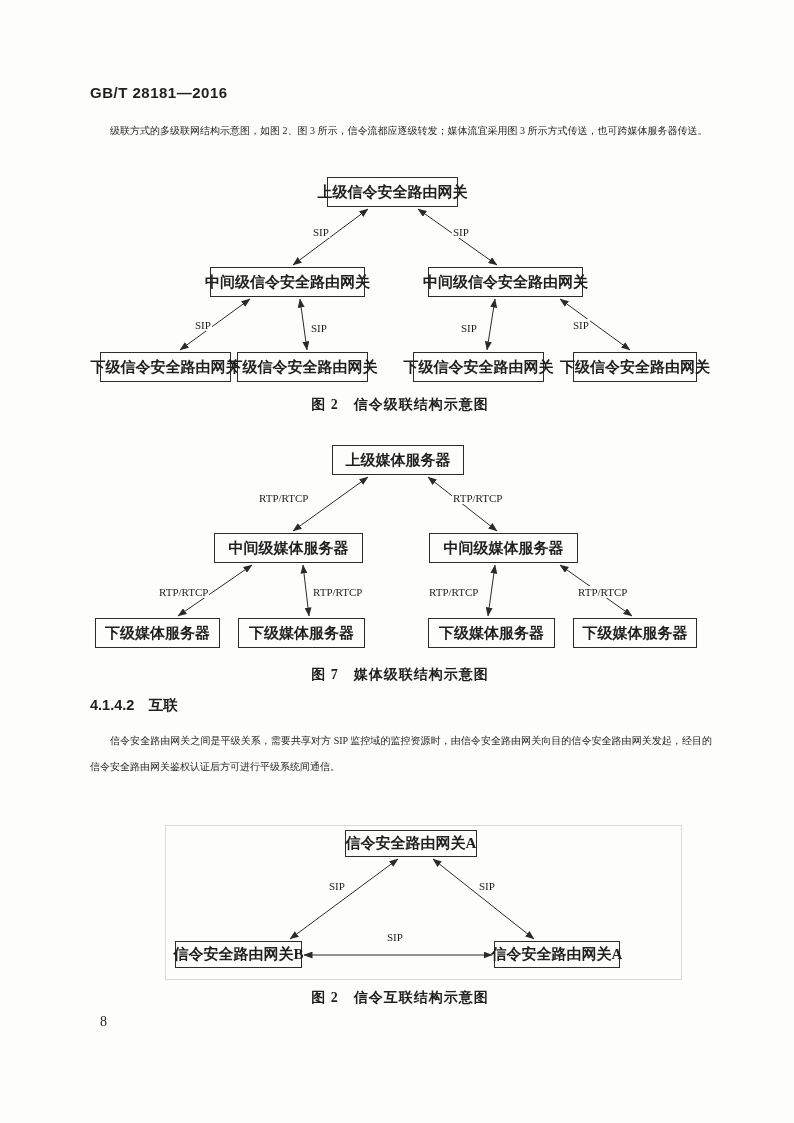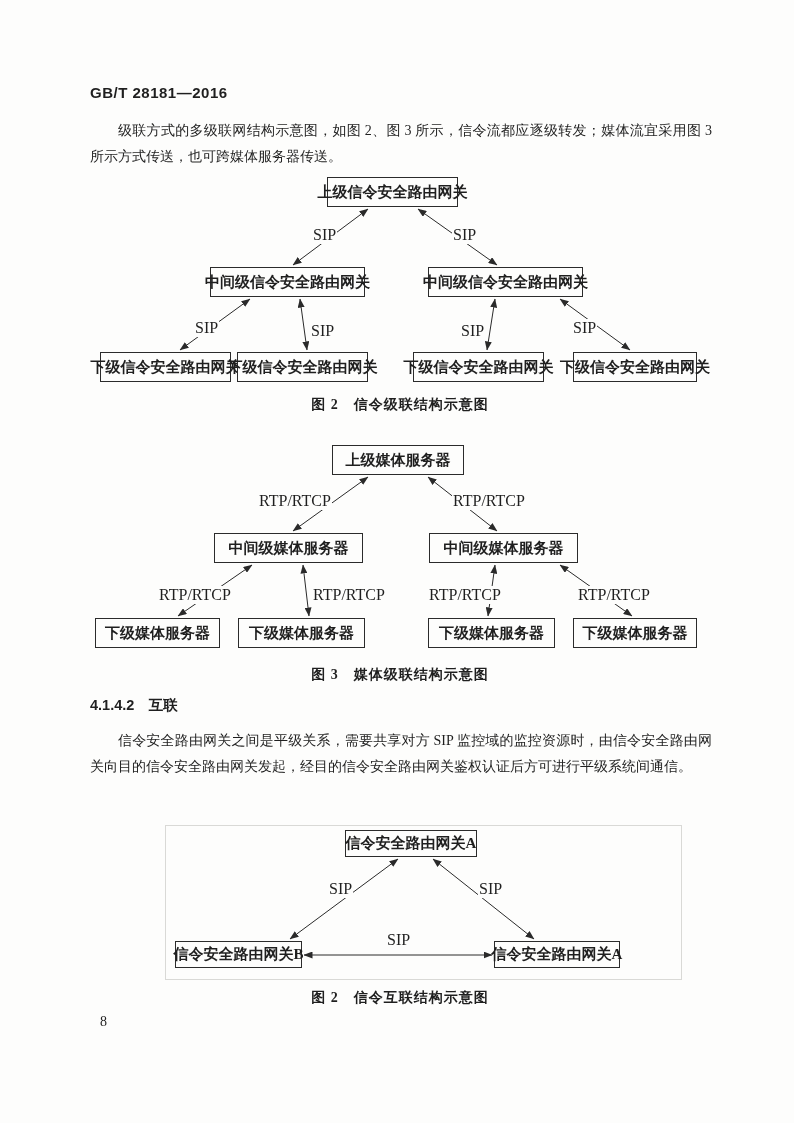--- a/index.html
+++ b/index.html
@@ -1,27 +1,27 @@
 <!DOCTYPE html>
 <html><head>
 <meta charset="utf-8">
 <style>
   html,body{margin:0;padding:0;background:#ffffff;}
   .page{position:relative;width:794px;height:1123px;margin:0 auto;background:#fdfdfc;
         font-family:"Liberation Serif","DejaVu Serif",serif;color:#1f1f1f;overflow:hidden;}
   .docnum{position:absolute;left:90px;top:84px;font-size:15px;font-weight:bold;letter-spacing:.5px;
           font-family:"Liberation Sans","DejaVu Sans",sans-serif;}
-  .para{position:absolute;left:90px;width:622px;font-size:14px;line-height:26px;
+  .para{position:absolute;left:90px;width:622px;font-size:10px;line-height:26px;
         text-align:justify;text-indent:2em;margin:0;}
   .fig{position:absolute;left:90px;width:620px;}
   .fig svg{position:absolute;left:0;top:0;pointer-events:none;}
   .node{position:absolute;box-sizing:border-box;border:1.5px solid #2b2b2b;background:#fdfdfc;
         display:flex;align-items:center;justify-content:center;font-size:15px;font-weight:bold;
         white-space:nowrap;z-index:2;}
-  .elabel{position:absolute;font-size:16px;background:#fdfdfc;padding:0 1px;z-index:3;
+  .elabel{position:absolute;font-size:11px;background:#fdfdfc;padding:0 1px;z-index:3;
           font-family:"Liberation Serif","DejaVu Serif",serif;}
   .caption{position:absolute;left:0;width:100%;text-align:center;font-size:14px;font-weight:bold;letter-spacing:1px;}
   .secthead{position:absolute;left:90px;font-size:14.5px;font-weight:bold;
             font-family:"Liberation Sans","DejaVu Sans",sans-serif;}
   .pagenum{position:absolute;left:100px;top:1014px;font-size:14px;}
   .frame4{position:absolute;border:1px solid #d9d9d6;z-index:0;}
   line{stroke:#2a2a2a;stroke-width:1;}
 </style>
 </head>
 <body>
@@ -82,21 +82,21 @@
     <div class="node" style="left:5px;top:178px;width:125px;height:30px">下级媒体服务器</div>
     <div class="node" style="left:148px;top:178px;width:127px;height:30px">下级媒体服务器</div>
     <div class="node" style="left:338px;top:178px;width:127px;height:30px">下级媒体服务器</div>
     <div class="node" style="left:483px;top:178px;width:124px;height:30px">下级媒体服务器</div>
     <span class="elabel" style="left:168px;top:52px">RTP/RTCP</span>
     <span class="elabel" style="left:362px;top:52px">RTP/RTCP</span>
     <span class="elabel" style="left:68px;top:146px">RTP/RTCP</span>
     <span class="elabel" style="left:222px;top:146px">RTP/RTCP</span>
     <span class="elabel" style="left:338px;top:146px">RTP/RTCP</span>
     <span class="elabel" style="left:487px;top:146px">RTP/RTCP</span>
-    <div class="caption" style="top:226px">图 3　媒体级联结构示意图</div>
+    <div class="caption" style="top:226px">图 7　媒体级联结构示意图</div>
   </div>
 
   <div class="secthead" style="top:696px">4.1.4.2　互联</div>
   <p class="para" style="top:728px;line-height:26px">信令安全路由网关之间是平级关系，需要共享对方 SIP 监控域的监控资源时，由信令安全路由网关向目的信令安全路由网关发起，经目的信令安全路由网关鉴权认证后方可进行平级系统间通信。</p>
 
   <div class="fig" style="top:815px;height:200px">
     <div class="frame4" style="left:75px;top:10px;width:515px;height:153px"></div>
     <svg width="620" height="200">
       <defs>
         <marker id="ah4" markerUnits="userSpaceOnUse" markerWidth="9" markerHeight="7" refX="8.5" refY="3.5" orient="auto-start-reverse" viewBox="0 0 9 7">

